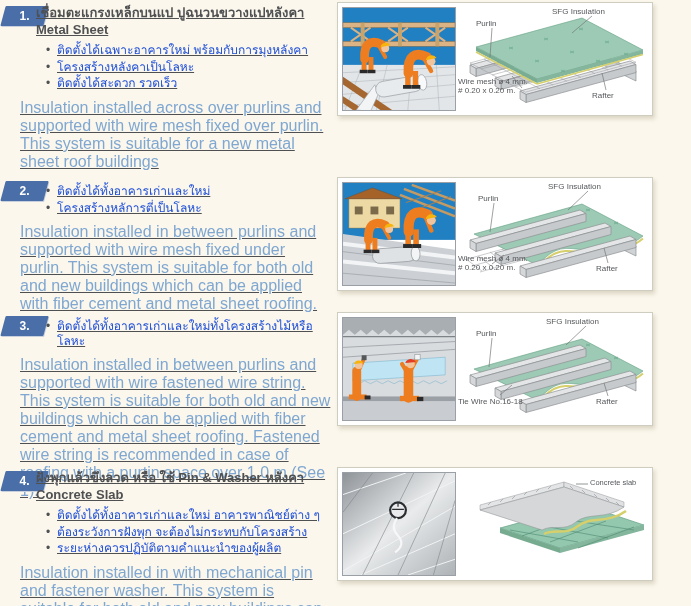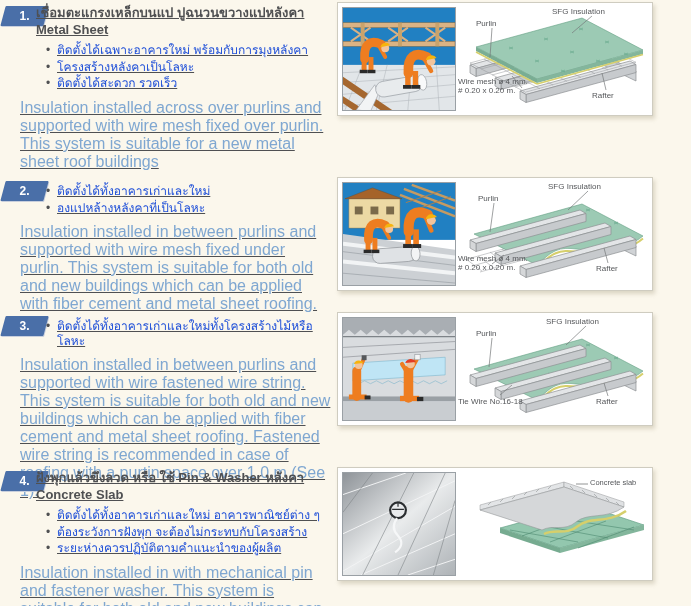--- a/index.html
+++ b/index.html
@@ -124,21 +124,21 @@
     </div>
   </div>
 
   <div class="section" style="top:177px;height:133px;">
     <div class="badge">
         <span>2.</span>
       </div>
     <div class="textcol">
       <ul class="bullets">
         <li>ติดตั้งได้ทั้งอาคารเก่าและใหม่</li>
-        <li>องแปหล้างหลังคาที่เป็นโลหะ</li>
+        <li>โครงสร้างหลัการตี่เป็นโลหะ</li>
       </ul>
       <p class="desc">Insulation installed in between purlins and supported with wire mesh fixed under purlin. This system is suitable for both old and new buildings which can be applied with fiber cement and metal sheet roofing.</p>
     </div>
     <div class="panel">
       <div class="cartoon">
         <svg viewBox="0 0 114 104" preserveAspectRatio="none">
           <rect x="0" y="0" width="114" height="58" fill="#2180c2"></rect>
           <polygon points="6,16 58,16 58,46 6,46" fill="#ecd9a4" stroke="#9a7a4a" stroke-width="0.5"></polygon>
           <polygon points="2,16 30,5 60,16" fill="#a5632a" stroke="#7a4a20" stroke-width="0.5"></polygon>
           <rect x="12" y="24" width="8" height="8" fill="#7a6a4a"></rect>

